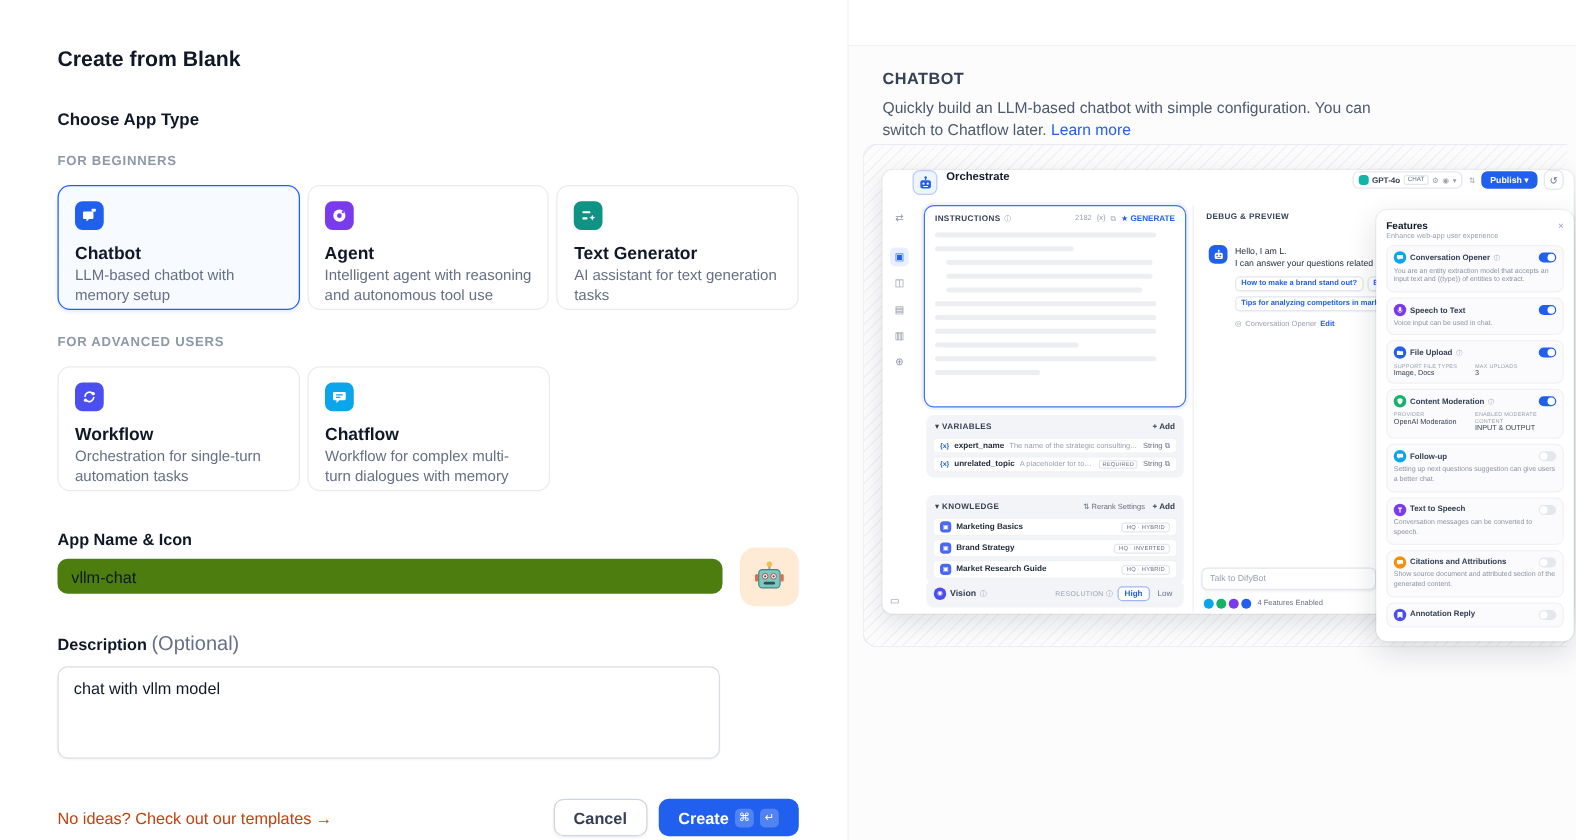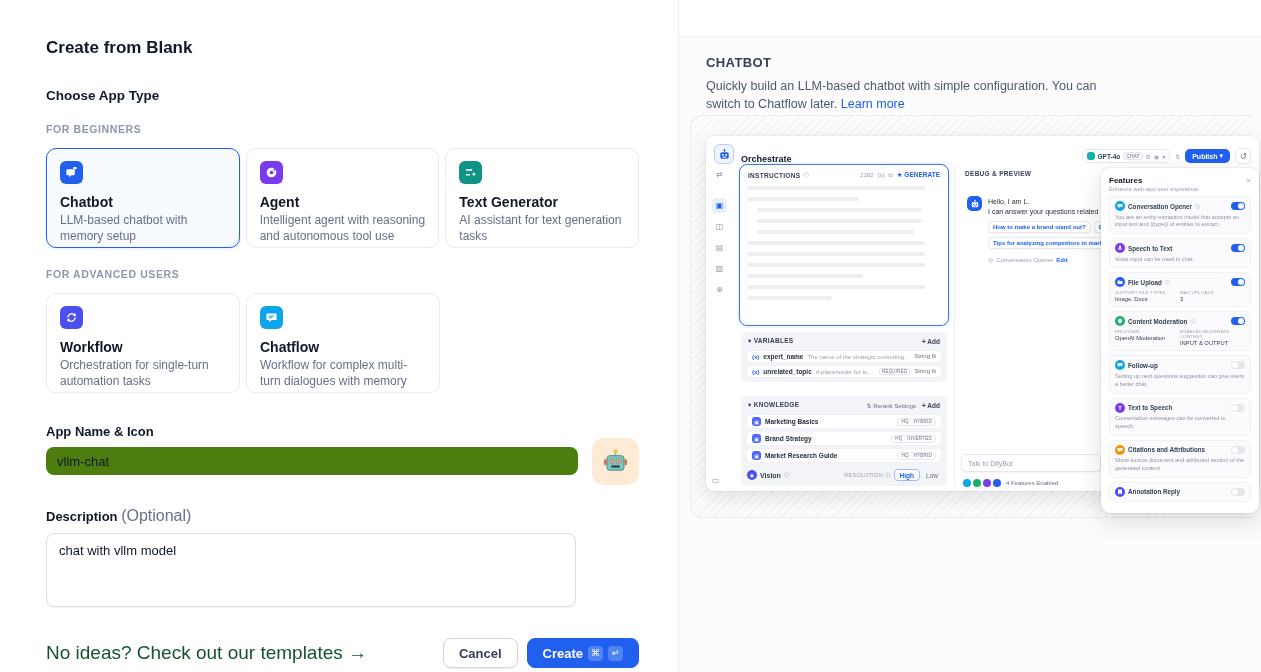--- a/index.html
+++ b/index.html
@@ -26,21 +26,21 @@
   .opt { font-size:16px; font-weight:normal; color:#667085; }
   .name-row { display:flex; margin-top:8px; align-items:flex-start; gap:14px; }
   .name-input { width:534px; height:28px; background:#4d7c0f; border:none; border-radius:8px;
     padding:0 11px; font-size:13px; color:#101828; font-family:inherit; outline:none; }
   .app-icon-btn { width:47px; height:47px; border-radius:12px; background:#ffead5;
     display:flex; align-items:center; justify-content:center; cursor:pointer; margin-top:-9px; }
   .desc-area { width:530px; height:74px; border:1px solid #d9dde4; border-radius:8px;
     padding:9px 12px; font-size:13px; color:#101828; font-family:inherit; resize:none;
     outline:none; background:#fff; box-shadow:0 1px 2px rgba(16,24,40,.04); }
   .footer-row { display:flex; align-items:center; margin-top:27px; }
-  .templates-link { font-size:19px; color:#14532d; cursor:pointer; }
+  .templates-link { font-size:13px; color:#c2410c; cursor:pointer; }
   .footer-spacer { flex:1; }
   .btn { height:30px; border-radius:8px; font-size:13px; font-weight:bold; display:inline-flex;
     align-items:center; gap:5px; padding:0 15px; cursor:pointer; }
   .btn-cancel { background:#fff; border:1px solid #d0d5dd; color:#354052;
     box-shadow:0 1px 2px rgba(16,24,40,.06); }
   .btn-create { background:#2160ee; border:1px solid #2160ee; color:#fff; margin-left:9px; }
   .keycap { width:15px; height:15px; border-radius:4px; background:rgba(255,255,255,.22);
     font-size:9px; display:inline-flex; align-items:center; justify-content:center; font-weight:normal; }
 
   
@@ -51,22 +51,22 @@
   .rp-desc { font-size:12.5px; color:#4d5a6e; line-height:1.45; width:400px; margin:7px 0 0 27px; }
   .learn-more { color:#2160ee; cursor:pointer; }
   .preview-wrap { position:absolute; left:11px; top:115px; width:564px; height:403px;
     border:1px solid #e9ebf0; border-right:none; border-radius:12px 0 0 12px;
     background:repeating-linear-gradient(135deg,#fcfcfd 0 5px,#f1f2f5 5px 6px); }
 
   
   .shot { position:absolute; left:15px; top:20px; width:553px; height:355px; background:#fff;
     border-radius:8px; box-shadow:0 6px 20px rgba(16,24,40,.12), 0 0 0 1px rgba(16,24,40,.04); }
   .shot, .shot * { cursor:default; }
-  .shot-header { position:absolute; top:0; left:0; right:0; height:28px; display:flex;
-    align-items:flex-end; padding:0 8px; }
+  .shot-header { position:absolute; top:0; left:16px; right:0; height:28px; display:flex;
+    align-items:flex-start; padding:0 8px; }
   .bot-tile { width:20px; height:20px; border-radius:6px; background:#eff4ff;
     border:1px solid #b8cdf9; display:flex; align-items:center; justify-content:center; }
   .shot-title { font-size:9px; font-weight:bold; color:#101828; margin-left:7px; }
   .hdr-right { margin-left:auto; display:flex; align-items:center; gap:5px; }
   .model-pill { display:flex; align-items:center; gap:3px; border:1px solid #e6e8ee;
     background:#fff; border-radius:5px; padding:2px 4px; }
   .model-dot { width:8px; height:8px; border-radius:3px; background:#12b3a8; display:inline-block; }
   .model-name { font-size:6.5px; font-weight:bold; color:#344054; }
   .model-tag { font-size:5px; color:#667085; border:1px solid #e4e7ec; border-radius:2px; padding:0 2px; }
   .mini-ic { font-size:6px; color:#98a2b3; }

